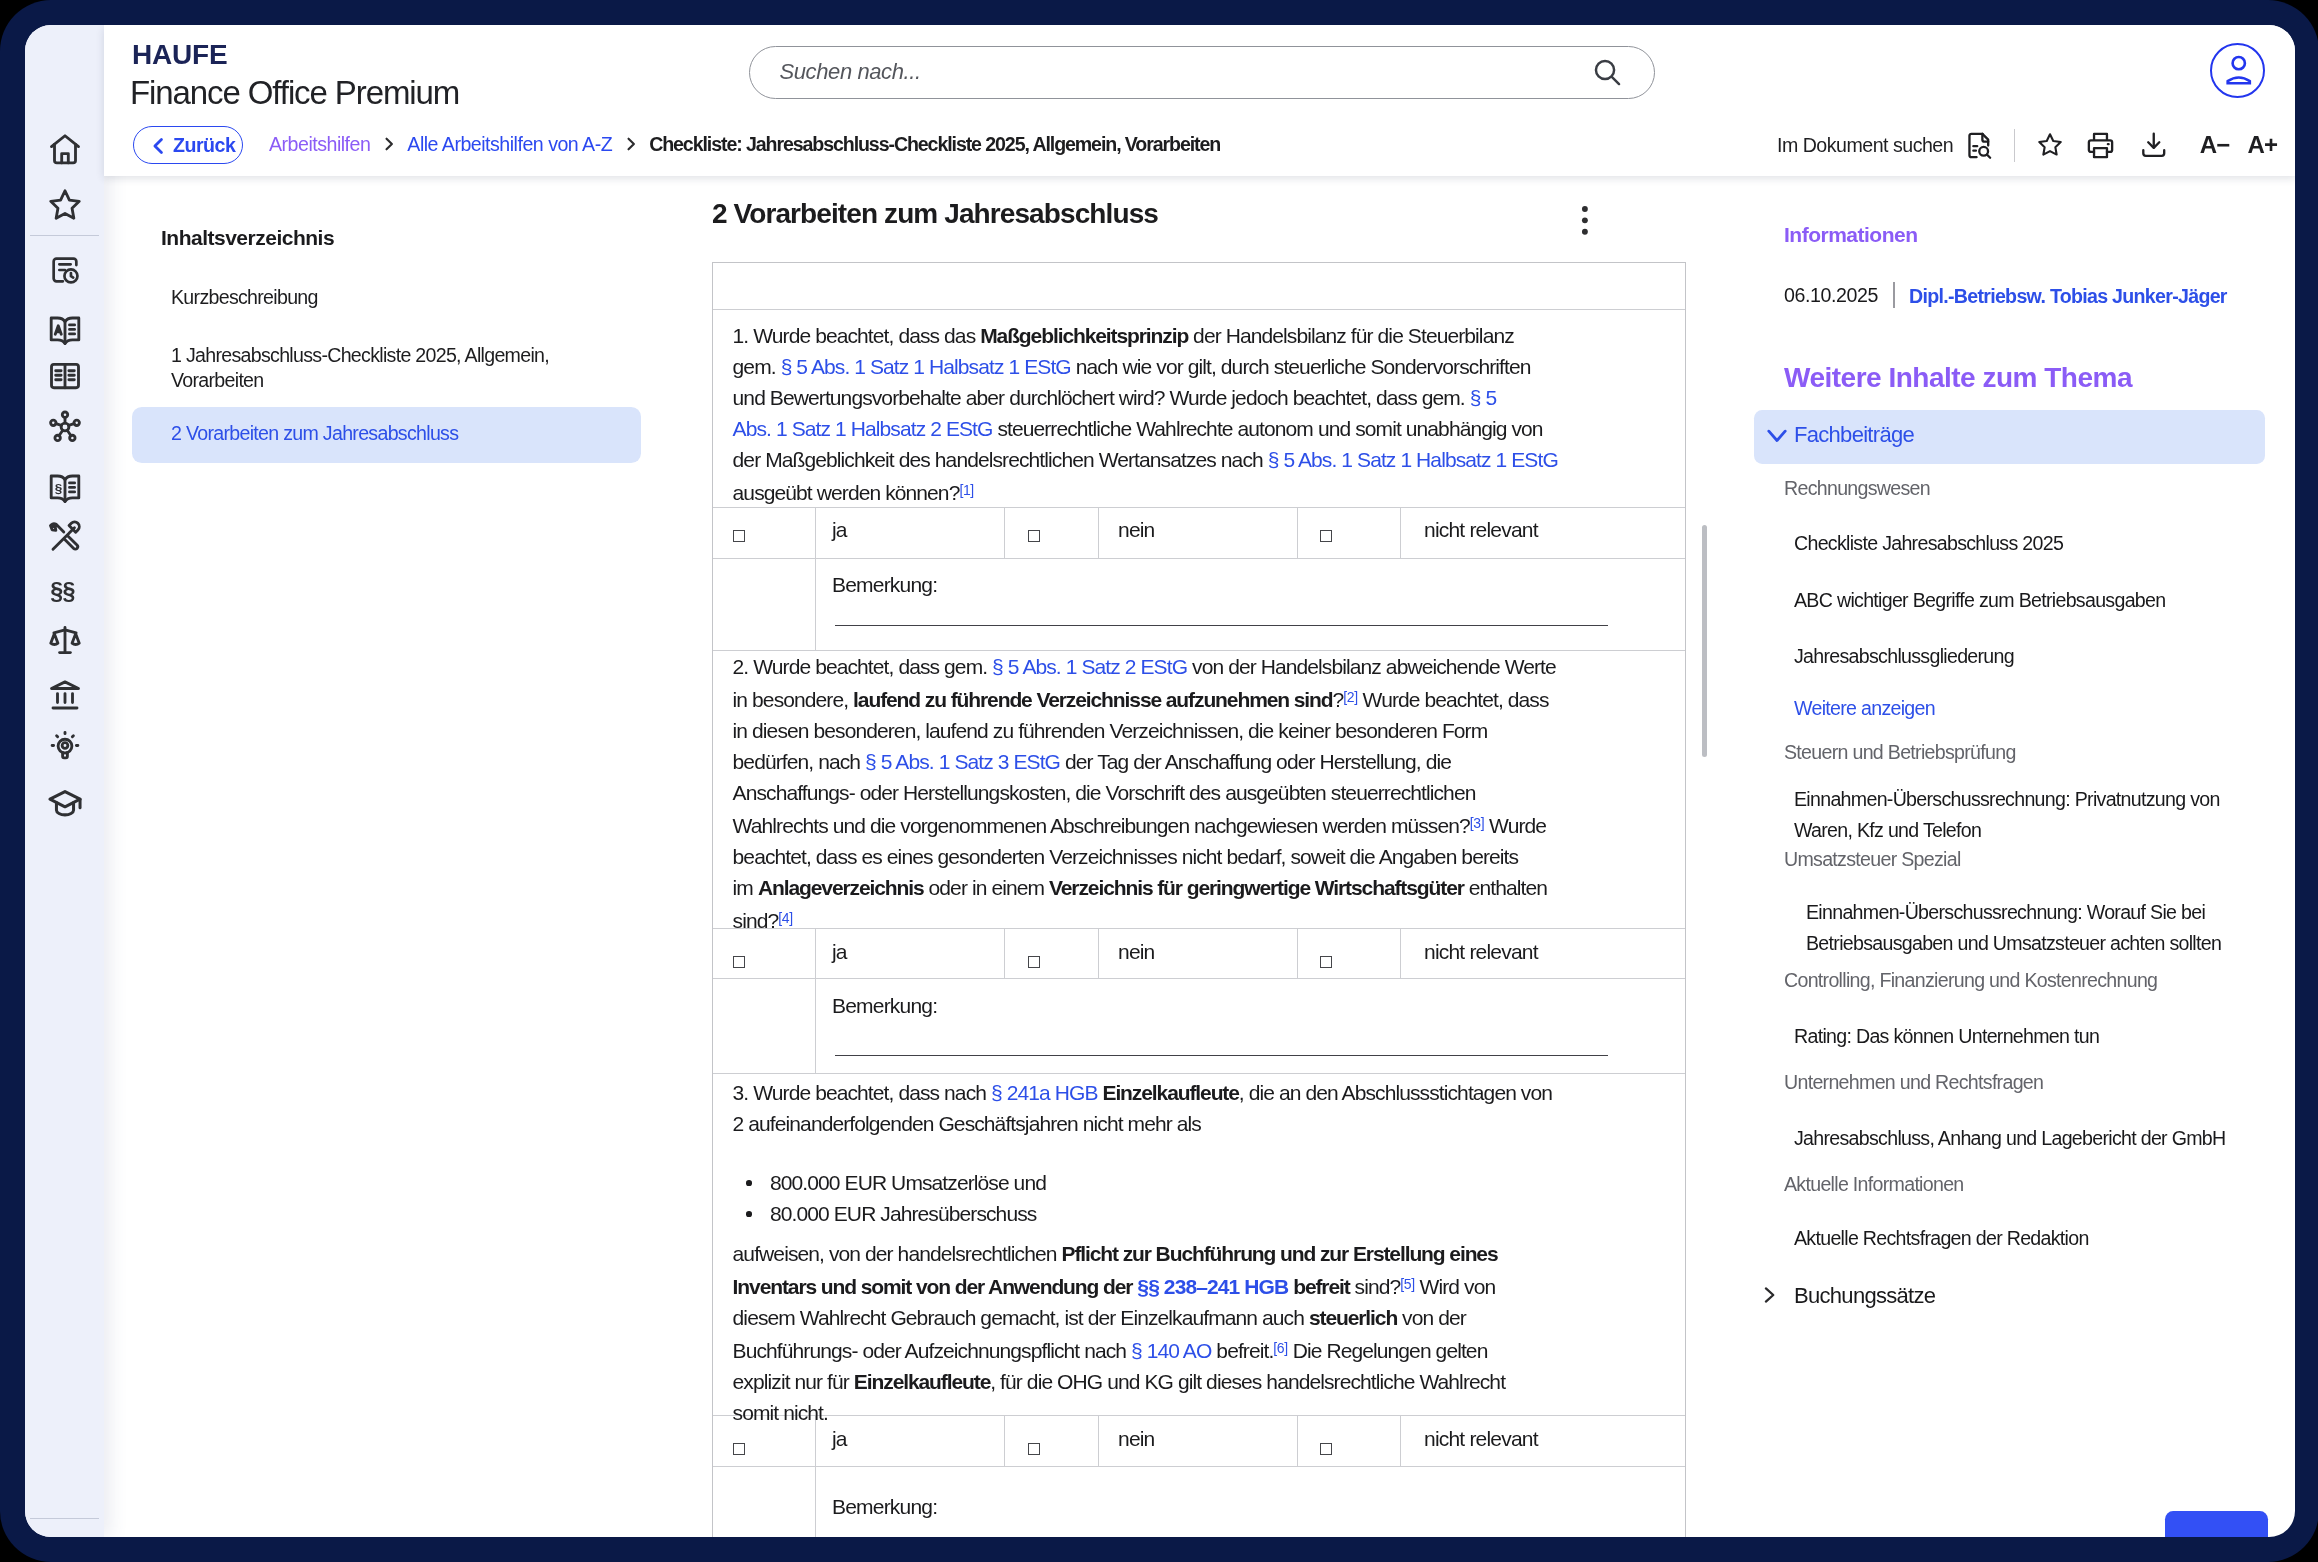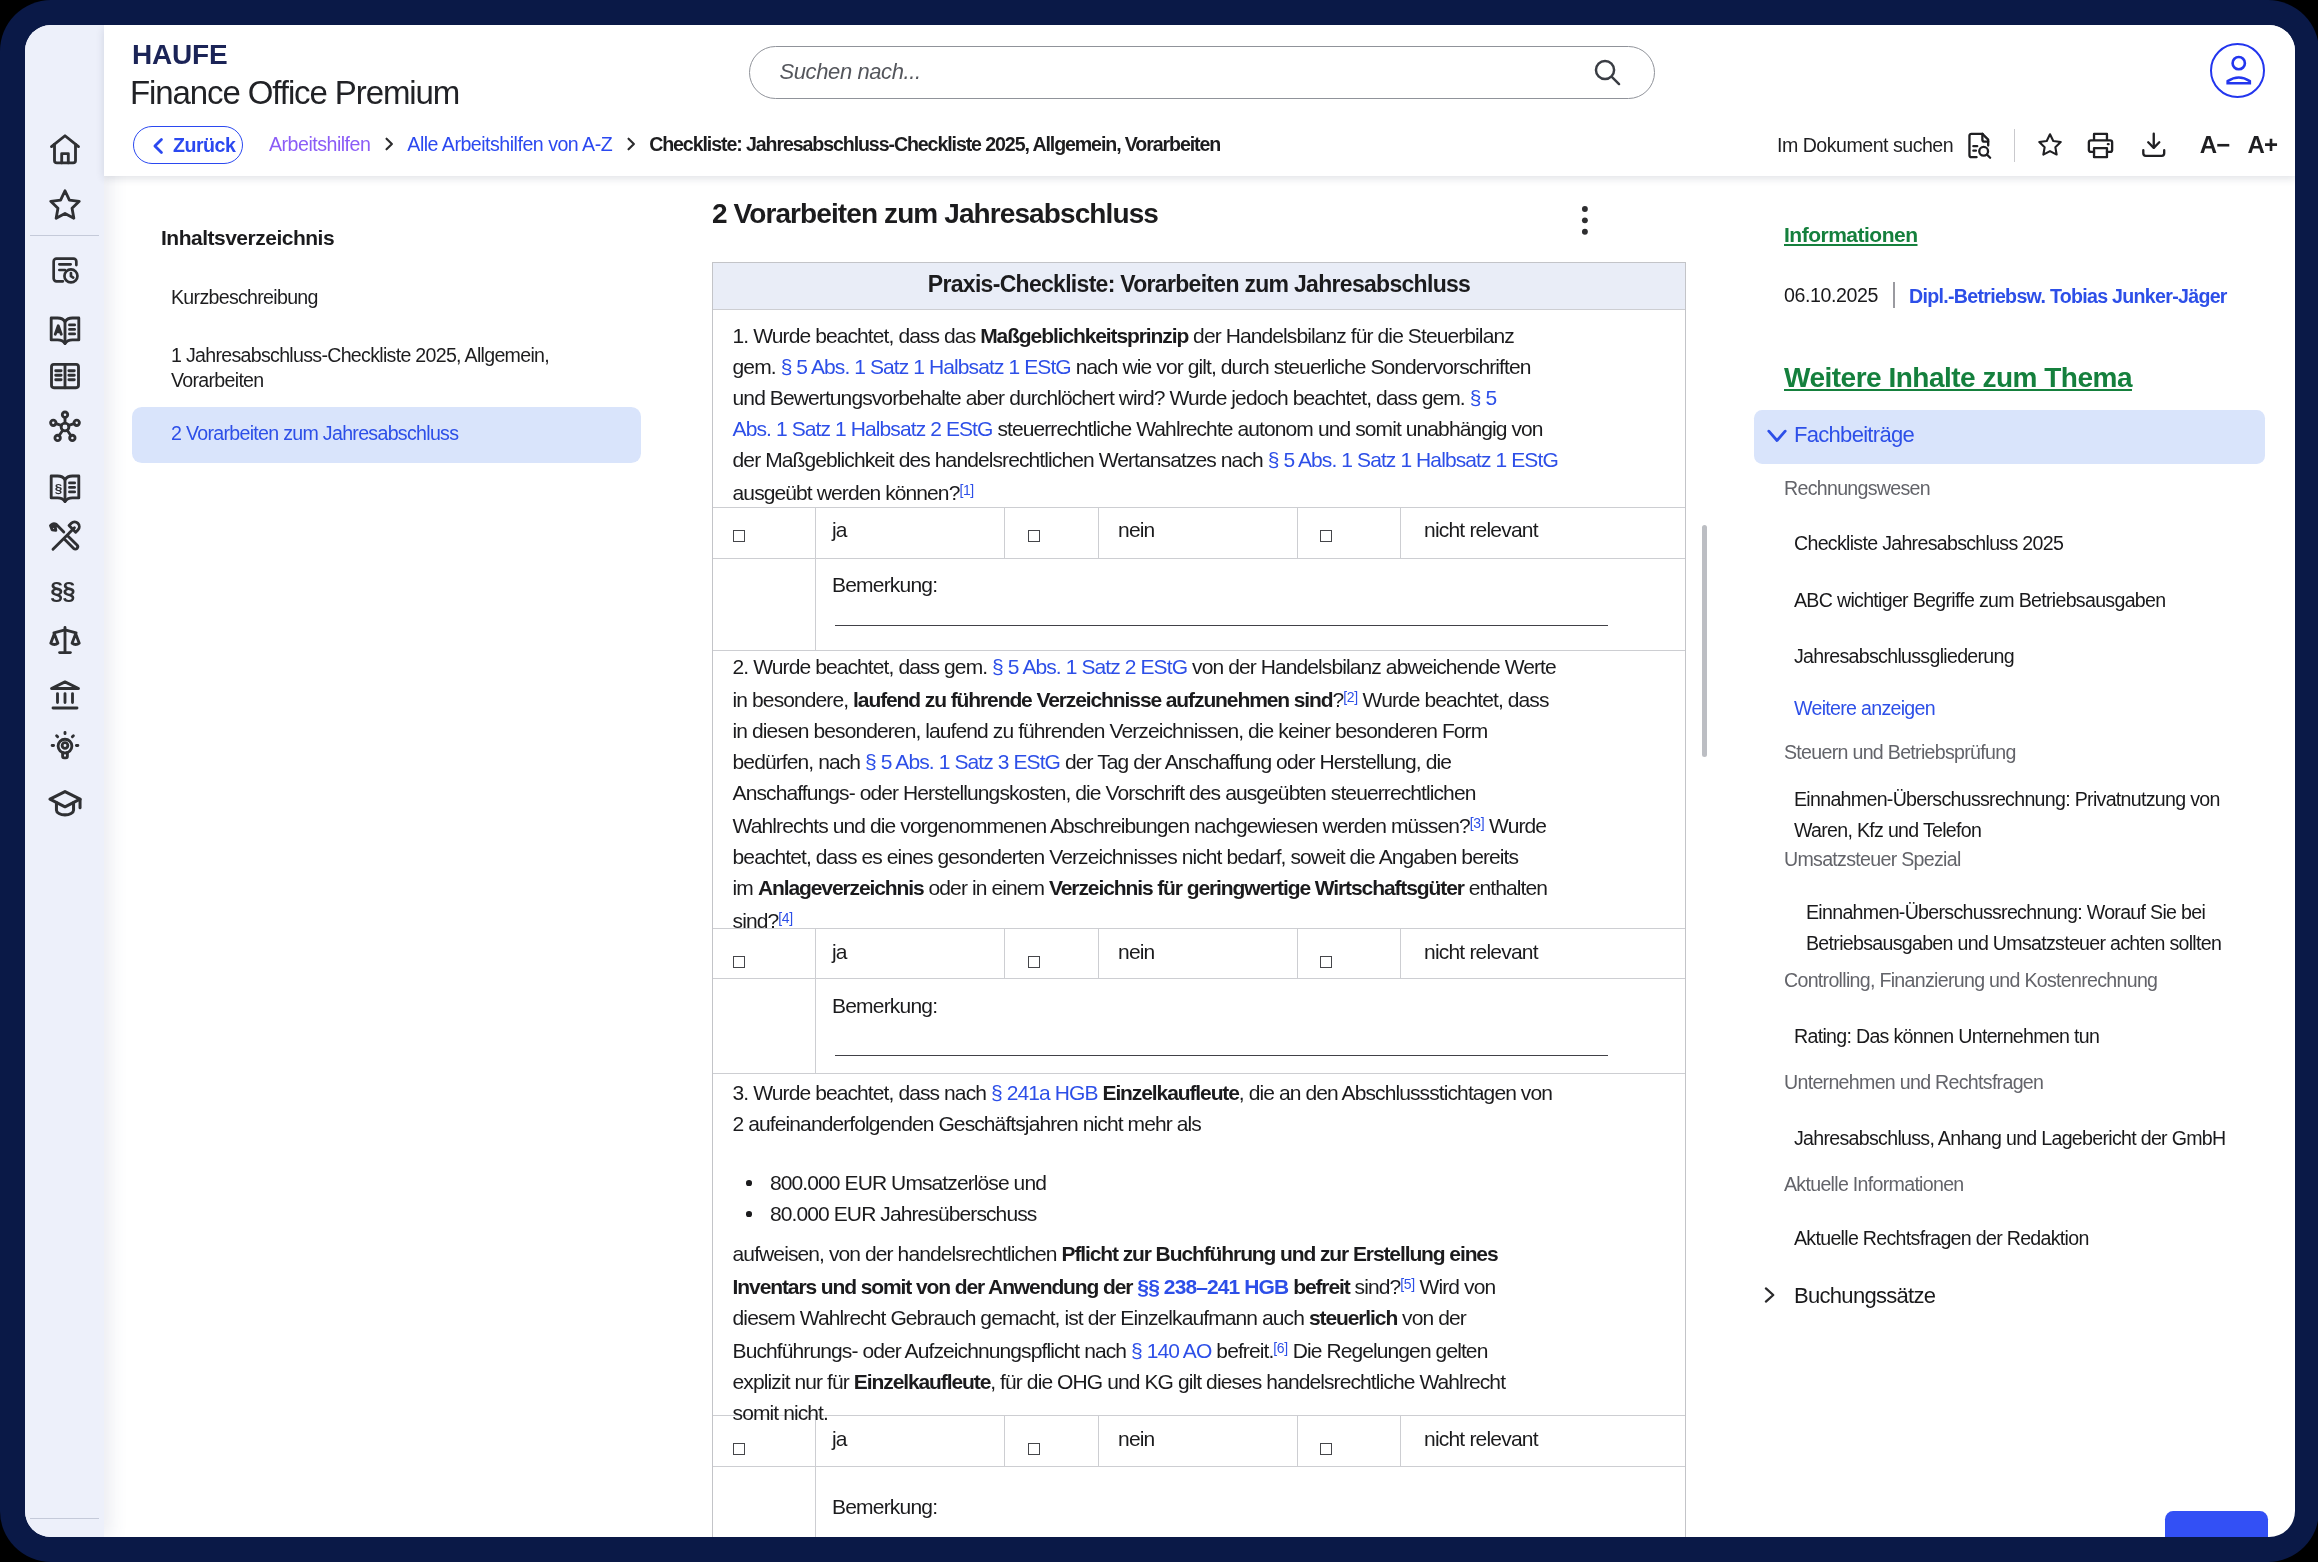--- a/index.html
+++ b/index.html
@@ -12,21 +12,21 @@
   #dtable .vl { position:absolute; width:0; border-left:1.2px solid #cdced2; }
   .para { position:absolute; left:19.6px; width:941px; font-size:21px; line-height:31px; letter-spacing:-0.9px; color:#1b1b1d; white-space:nowrap; }
   .para b { letter-spacing:-1.1px; }
   a.lk { color:#2d4fe8; text-decoration:none; }
   sup.fn { font-size:14px; color:#2d4fe8; vertical-align:4.9px; letter-spacing:-0.4px; }
   .cbx { position:absolute; width:12.3px; height:12.3px; border:1.6px solid #45464a; }
   .clab { position:absolute; font-size:21px; letter-spacing:-0.8px; color:#1b1b1d; }
   .bem { position:absolute; font-size:21px; letter-spacing:-0.8px; color:#1b1b1d; }
   .bline { position:absolute; height:0; border-top:1.6px solid #414147; }
   .bull { position:absolute; width:5.7px; height:5.7px; border-radius:50%; background:#1b1b1d; }
-  #right .h { position:absolute; font-size:21px; font-weight:700; letter-spacing:-0.5px; color:#15803d;text-decoration:underline; }
+  #right .h { position:absolute; font-size:21px; font-weight:700; letter-spacing:-0.5px; color:#8b5cf6; }
   .ri { position:absolute; font-size:19.6px; letter-spacing:-0.7px; color:#19191b; line-height:31px; }
   .rg { position:absolute; font-size:19.6px; letter-spacing:-0.7px; color:#63646a; }
   #fbbox { position:absolute; left:1729px; top:385px; width:511px; height:54px; background:#d9e4fb; border-radius:8.2px; }
   #scrollbar { position:absolute; left:1677px; top:500px; width:4.9px; height:232px; background:#bcbec3; border-radius:2.5px; }
   #bluebtn { position:absolute; left:2140px; top:1486px; width:103px; height:38px; background:#3350f5; border-radius:8.2px; }
   html,body { width:2319px; height:1562px; background:#000; font-family:"Liberation Sans", sans-serif; }
   body { position:relative; overflow:hidden; }
   #frame { position:absolute; inset:0; background:#0a1947; border-radius:51px; }
   #inner { position:absolute; left:25px; top:25px; width:2270px; height:1512px; background:#fff; border-radius:26px; overflow:hidden; }
   .abs { position:absolute; }
@@ -58,21 +58,20 @@
       <div id="tochl"></div>
       <div class="ti" style="left:146px;top:396px;color:#2d4fe8;">2 Vorarbeiten zum Jahresabschluss</div>
     </div>
     <div id="doctitle">2 Vorarbeiten zum Jahresabschluss</div>
     <svg style="position:absolute;left:1555px;top:178px;" width="9.8" height="38" viewBox="0 0 12 46">
         <circle cx="6" cy="7" r="3.6" fill="#2e2e30"></circle>
         <circle cx="6" cy="21" r="3.6" fill="#2e2e30"></circle>
         <circle cx="6" cy="35" r="3.6" fill="#2e2e30"></circle>
       </svg>
     <div id="dtable">
-      <div class="hrow">Praxis-Checkliste: Vorarbeiten zum Jahresabschluss</div>
       <div class="hl" style="top:46px"></div>
         <div class="hl" style="top:244px"></div>
         <div class="hl" style="top:295px"></div>
         <div class="hl" style="top:387px"></div>
         <div class="hl" style="top:665px"></div>
         <div class="hl" style="top:715px"></div>
         <div class="hl" style="top:810px"></div>
         <div class="hl" style="top:1152px"></div>
         <div class="hl" style="top:1203px"></div>
       <div class="vl" style="left:102px;top:244px;height:51px"></div>

